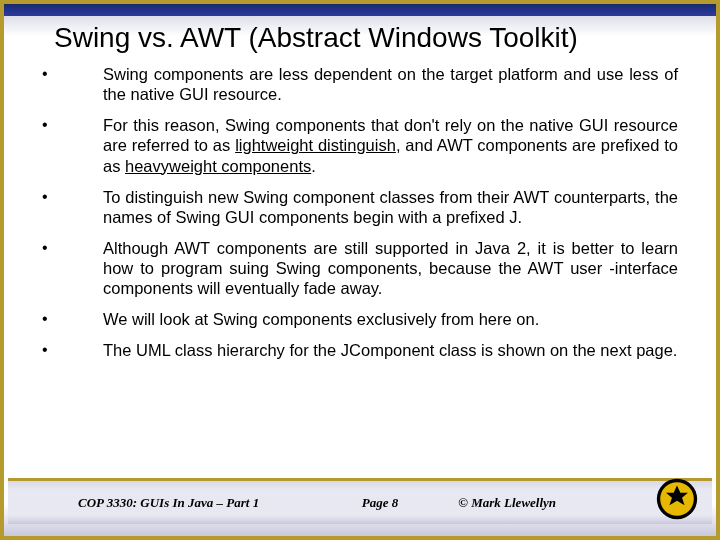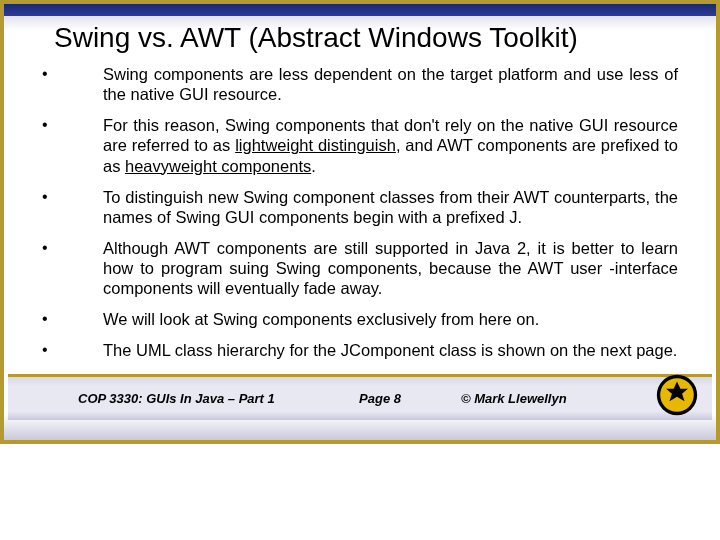--- a/index.html
+++ b/index.html
@@ -1,35 +1,35 @@
 <!DOCTYPE html>
 <html><head>
 <meta charset="utf-8">
 <style>
   * { box-sizing: border-box; margin: 0; padding: 0; }
   html, body { width: 720px; height: 540px; overflow: hidden; font-family: Arial, Helvetica, sans-serif; }
   .slide {
-    width: 720px; height: 444px;
+    width: 720px; height: 540px;
     background: linear-gradient(to bottom, #c9c9dd 0%, #ffffff 6%, #ffffff 94%, #c9c9dd 100%);
     border: 4px solid #b79a2e;
     position: relative;
   }
   .top-band { position: absolute; top: 0; left: 0; right: 0; height: 12px; background: linear-gradient(to bottom, #1a2a6c, #2b3aa0); }
   .title-wrap { padding: 18px 30px 8px 50px; }
   .title { font-size: 28px; color: #000; font-weight: 400; }
   .body-wrap { padding: 2px 38px 0 38px; }
   .bullet { display: flex; margin-bottom: 11px; text-align: justify; font-size: 16.5px; line-height: 1.22; color: #000; }
   .bullet .dot { flex: 0 0 18px; font-size: 16px; line-height: 1.22; }
   .bullet .txt { flex: 1; margin-left: 43px; }
   .underline { text-decoration: underline; }
   .footer-band {
-    position: absolute; left: 4px; right: 4px; bottom: 20px; height: 46px;
+    position: absolute; left: 4px; right: 4px; bottom: 12px; height: 46px;
     background: linear-gradient(to bottom, #d8d8e8 0%, #e8e8f2 20%, #e8e8f2 80%, #c8c8dc 100%);
     border-top: 3px solid #b79a2e;
-    display: flex; align-items: center;
+    display: flex; align-items: center; font-family: Liberation Serif, serif;
   }
   .footer-left { flex: 1; padding-left: 70px; font-size: 13px; font-style: italic; font-weight: bold; color: #000; }
   .footer-mid { flex: 0 0 auto; padding: 0 30px; font-size: 13px; font-style: italic; font-weight: bold; color: #000; }
   .footer-right { flex: 1; padding-left: 30px; font-size: 13px; font-style: italic; font-weight: bold; color: #000; }
   .logo { position: absolute; right: 14px; bottom: 4px; width: 42px; height: 42px; }
 </style>
 </head>
 <body>
 
 <div class="slide">

